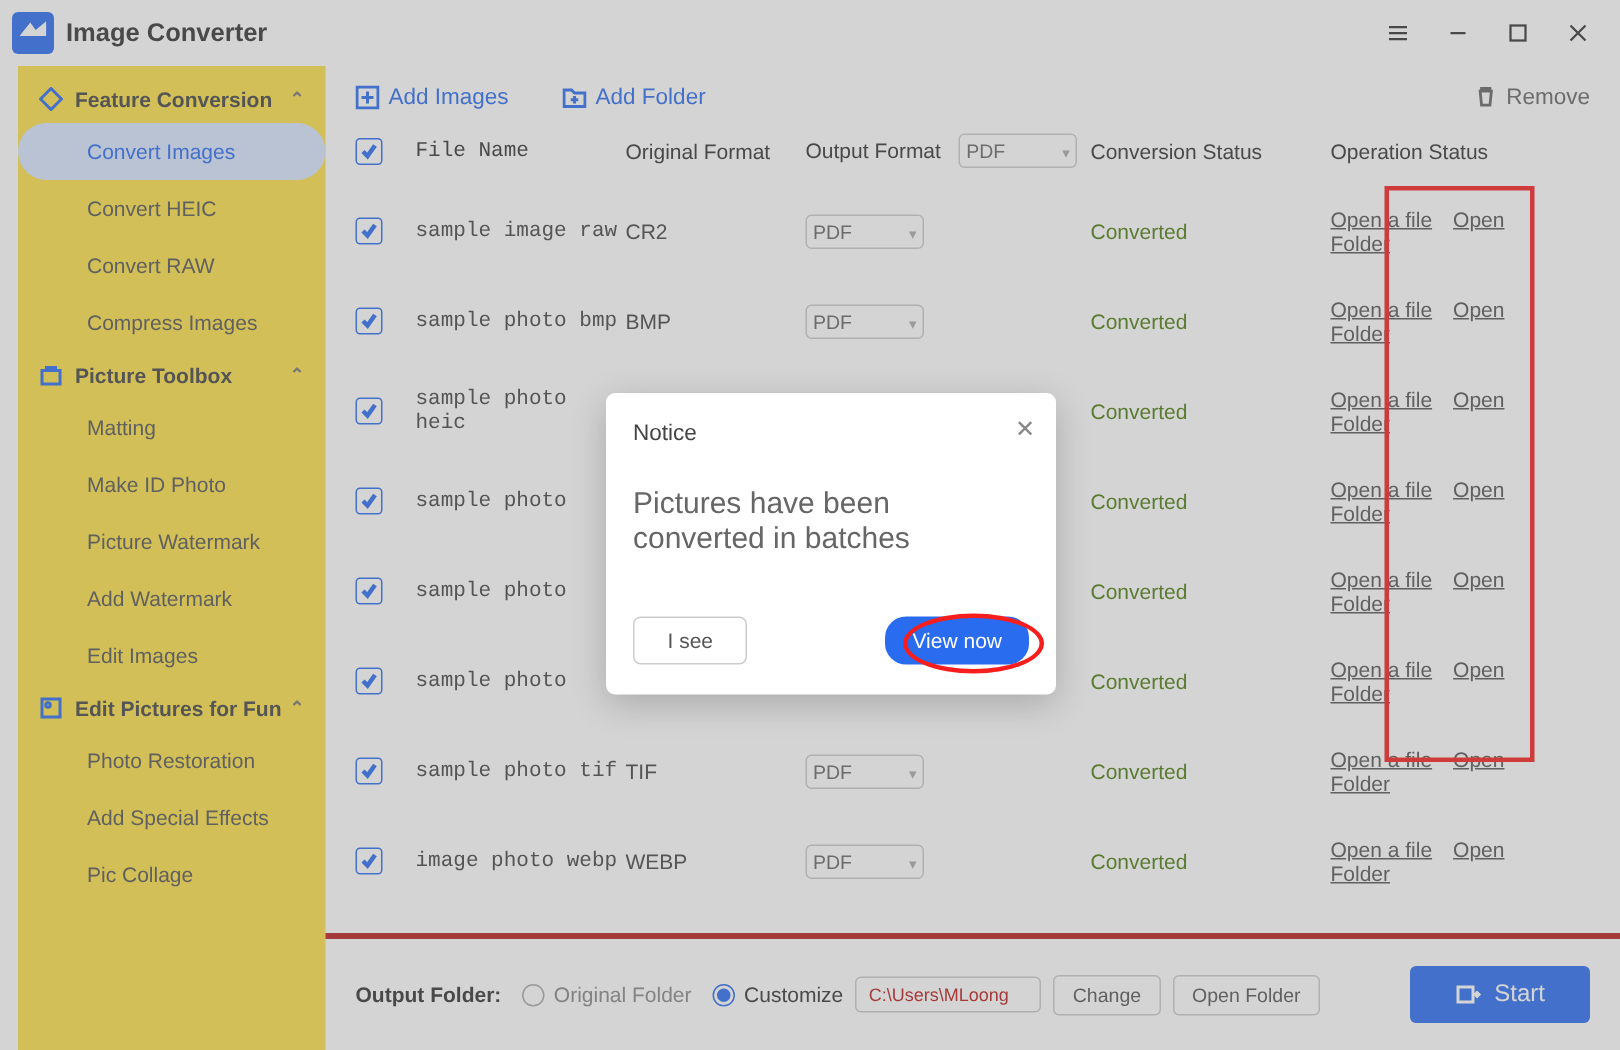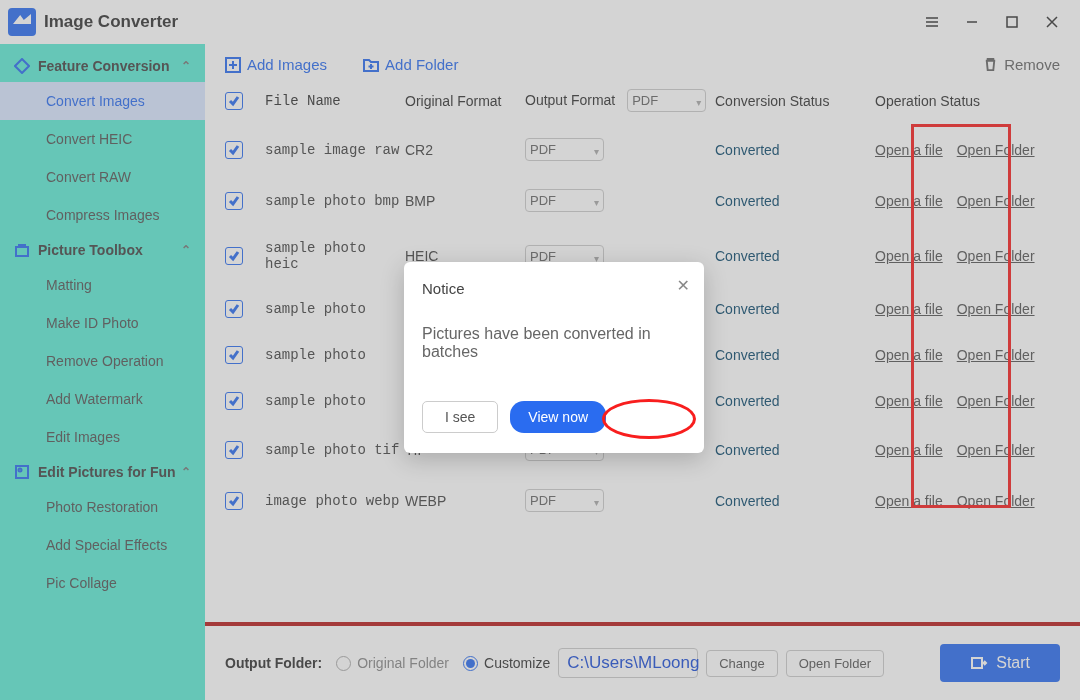--- a/index.html
+++ b/index.html
@@ -6,25 +6,25 @@
 body { width: 1080px; height: 700px; overflow: hidden; background: #fff; position: relative; }
 .overlay { position: absolute; inset: 0; background: rgba(120,120,120,0.32); z-index: 50; pointer-events: none; }
 .titlebar { height: 44px; display: flex; align-items: center; padding: 0 8px; }
 .app-logo { width: 28px; height: 28px; background: #2a6cf0; border-radius: 4px; margin-right: 8px; position: relative; }
 .app-logo::before { content: ""; position: absolute; left: 5px; top: 6px; width: 18px; height: 10px; background: #fff; clip-path: polygon(0 100%, 40% 10%, 60% 60%, 100% 0, 100% 100%); }
 .app-title { font-size: 17px; font-weight: 600; color: #333; }
 .titlebar-spacer { flex: 1; }
 .win-btn { width: 40px; height: 40px; display: flex; align-items: center; justify-content: center; color: #333; }
 .win-btn svg { width: 14px; height: 14px; }
 .layout { display: flex; height: calc(100% - 44px); }
-.sidebar { width: 205px; background: #5eead4; padding-top: 6px; }
+.sidebar { width: 205px; background: #fde047; padding-top: 6px; margin-left: 12px; }
 .side-section { display: flex; align-items: center; padding: 8px 14px; font-weight: 600; color: #444; font-size: 14px; }
 .side-section svg { width: 16px; height: 16px; margin-right: 8px; stroke: #2a6cf0; fill: none; stroke-width: 2; }
 .caret { margin-left: auto; font-size: 12px; color: #777; }
-.side-item { padding: 11px 14px 11px 46px; font-size: 14px; color: #555; cursor: pointer; }
+.side-item { padding: 11px 14px 11px 46px; font-size: 14px; color: #555; cursor: pointer; border-radius: 19px; }
 .side-item.active { background: #d9e6ff; color: #2a6cf0; }
 .main { flex: 1; display: flex; flex-direction: column; }
 .toolbar { display: flex; align-items: center; padding: 12px 20px 10px 20px; }
 .tool-btn { display: flex; align-items: center; color: #2a6cf0; font-size: 15px; margin-right: 36px; cursor: pointer; }
 .tool-btn svg { width: 16px; height: 16px; margin-right: 6px; stroke: #2a6cf0; fill: none; stroke-width: 2; }
 .tool-spacer { flex: 1; }
 .remove-btn { display: flex; align-items: center; color: #666; font-size: 15px; cursor: pointer; }
 .remove-btn svg { width: 15px; height: 15px; margin-right: 6px; stroke: #666; fill: none; stroke-width: 2; }
 .table-head { display: flex; align-items: center; padding: 6px 20px 12px 20px; font-size: 14px; color: #333; font-weight: 500; }
 .col-check { width: 40px; }
@@ -32,36 +32,36 @@
 .col-orig { width: 120px; }
 .col-out { width: 190px; }
 .col-status { width: 160px; }
 .col-ops { flex: 1; }
 .chk { width: 18px; height: 18px; border: 1.5px solid #2a6cf0; border-radius: 3px; display: inline-flex; align-items: center; justify-content: center; color: #2a6cf0; }
 .chk svg { width: 12px; height: 12px; stroke: #2a6cf0; stroke-width: 3; fill: none; }
 .fmt-select { display: inline-flex; align-items: flex-end; border: 1px solid #ccc; border-radius: 4px; padding: 3px 4px; font-size: 13px; color: #666; background: #fff; gap: 28px; }
 .fmt-select .chev { margin-left: 10px; font-size: 10px; color: #aaa; }
 .rows { flex: 1; overflow: auto; position: relative; }
 .row { display: flex; align-items: center; padding: 14px 20px; font-size: 14px; color: #444; }
-.status-text { color: #0c4a6e; }
+.status-text { color: #4d7c0f; }
 .op-link { color: #555; text-decoration: underline; margin-right: 14px; cursor: pointer; }
 .highlight-box { position: absolute; border: 3px solid #f81e1e; left: 706px; top: 0px; width: 100px; height: 384px; z-index: 10; pointer-events: none; }
 .footer { border-top: 4px solid #b91c1c; padding: 18px 20px; display: flex; align-items: center; font-size: 14px; color: #333; }
 .radio { width: 15px; height: 15px; border: 1.5px solid #aaa; border-radius: 50%; display: inline-block; margin: 0 6px 0 14px; vertical-align: middle; position: relative; }
 .radio.checked { border-color: #2a6cf0; }
 .radio.checked::after { content: ""; position: absolute; inset: 2px; background: #2a6cf0; border-radius: 50%; }
-.path-box { border: 1px solid #ccc; border-radius: 4px; padding: 4px 8px; color: #1d4ed8; font-size: 17px; margin-left: 8px; width: 140px; }
+.path-box { border: 1px solid #ccc; border-radius: 4px; padding: 4px 8px; color: #b91c1c; font-size: 12px; margin-left: 8px; width: 124px; }
 .small-btn { border: 1px solid #ccc; border-radius: 4px; padding: 5px 12px; font-size: 13px; color: #555; background: #fff; margin-left: 8px; cursor: pointer; }
 .start-btn { margin-left: auto; background: #2a6cf0; color: #fff; border: none; border-radius: 4px; padding: 10px 30px; font-size: 16px; display: flex; align-items: center; cursor: pointer; text-align: center; }
 .start-btn svg { width: 18px; height: 18px; margin-right: 8px; stroke: #fff; fill: none; stroke-width: 2; }
 .modal { position: absolute; left: 360px; top: 262px; width: 300px; background: #fff; border-radius: 6px; box-shadow: 0 6px 24px rgba(0,0,0,0.2); z-index: 100; padding: 18px 18px 20px 18px; margin-left: 44px; }
 .modal-title { font-size: 15px; color: #444; }
 .modal-close { position: absolute; right: 14px; top: 14px; color: #888; cursor: pointer; font-size: 16px; }
-.modal-body { padding: 28px 0 40px 0; font-size: 16px; color: #666; }
-.modal-actions { display: flex; justify-content: flex-start; gap: 12px; }
+.modal-body { padding: 28px 0 40px 0; font-size: 20px; color: #666; }
+.modal-actions { display: flex; justify-content: space-between; gap: 12px; }
 .btn-sec { border: 1px solid #ccc; background: #fff; border-radius: 5px; padding: 7px 22px; font-size: 14px; color: #555; cursor: pointer; }
 .btn-pri { border: none; background: #2a6cf0; color: #fff; border-radius: 14px; padding: 7px 18px; font-size: 14px; cursor: pointer; }
 .ellipse-highlight { position: absolute; border: 3px solid #f81e1e; border-radius: 50%; width: 94px; height: 40px; right: 8px; bottom: 14px; z-index: 101; pointer-events: none; }
 </style>
 </head>
 <body>
 
 <div class="titlebar">
   <div class="app-logo"></div>
   <div class="app-title">Image Converter</div>
@@ -105,21 +105,21 @@
     <div class="side-section">
       <svg viewBox="0 0 16 16">
           <rect x="2" y="5" width="12" height="9"></rect>
           <path d="M5 5V3h6v2"></path>
         </svg>
       <span>Picture Toolbox</span>
       <span class="caret">⌃</span>
     </div>
     <div class="side-item">Matting</div>
     <div class="side-item">Make ID Photo</div>
-    <div class="side-item">Remove Operation</div>
+    <div class="side-item">Picture Watermark</div>
     <div class="side-item">Add Watermark</div>
     <div class="side-item">Edit Images</div>
 
     <div class="side-section">
       <svg viewBox="0 0 16 16">
           <rect x="2" y="2" width="12" height="12"></rect>
           <circle cx="6" cy="6" r="1.5"></circle>
         </svg>
       <span>Edit Pictures for Fun</span>
       <span class="caret">⌃</span>

